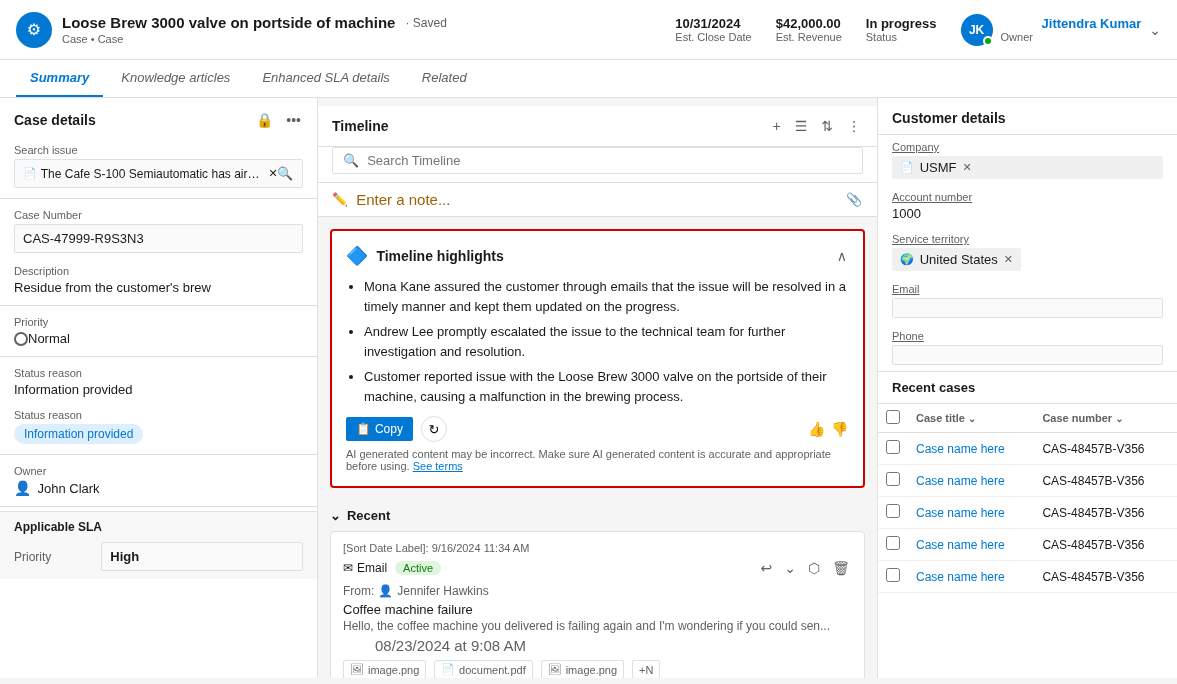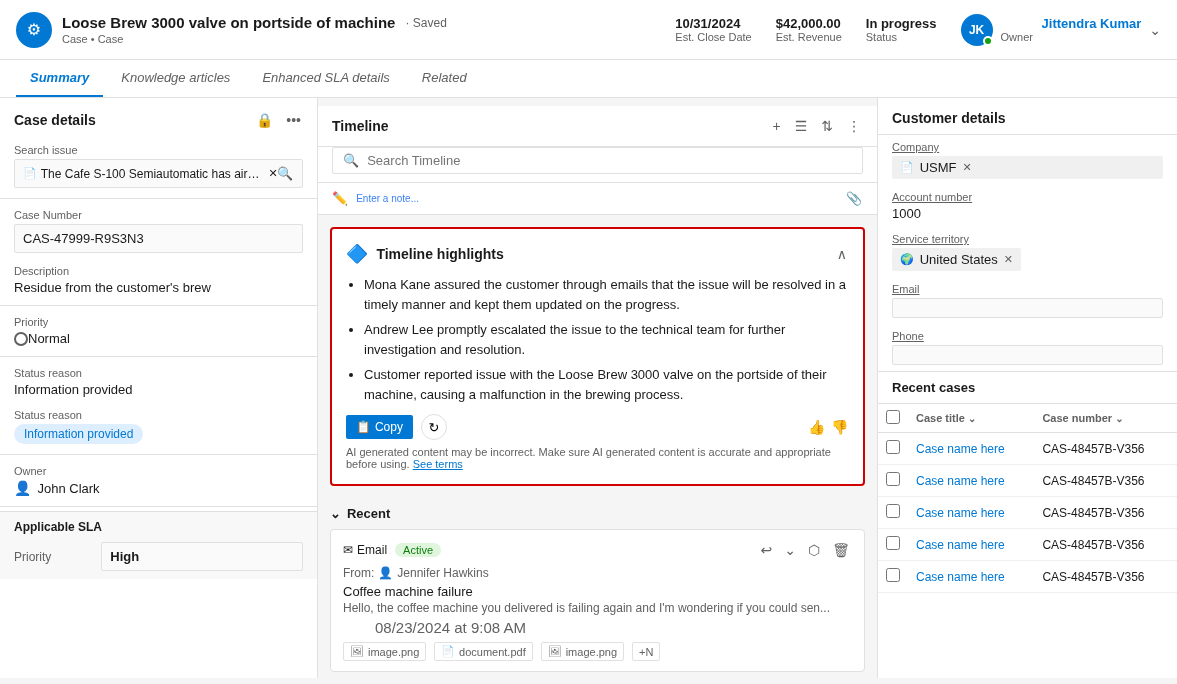--- a/index.html
+++ b/index.html
@@ -158,21 +158,21 @@
     .search-input { border: none; outline: none; font-size: 13px; width: 100%; background: transparent; }
     .note-area {
       background: white;
       padding: 8px 14px;
       border-bottom: 1px solid #e0e0e0;
       display: flex;
       align-items: center;
       justify-content: space-between;
       color: #a0a0a0;
     }
-    .note-placeholder { font-size: 10px; color: #3b82f6; }
+    .note-placeholder { font-size: 15px; color: #a16207; }
 
     
     .highlights-box {
       margin: 12px;
       background: white;
       border: 2px solid #d00000;
       border-radius: 4px;
       padding: 14px;
     }
     .highlights-header {
@@ -447,20 +447,21 @@
         <span class="see-terms">See terms</span>
       </div>
     </div>
 
     <div class="recent-section">
       <div class="recent-header">
         <span>⌄</span>
         <span>Recent</span>
       </div>
       <div class="email-item">
+        <div class="email-meta">[Sort Date Label]: 9/16/2024  11:34 AM</div>
         <div class="email-type-row">
           <div class="email-badge">
             <span>✉</span>
             <span>Email</span>
           </div>
           <span class="active-badge">Active</span>
           <div class="email-actions">
             <button class="icon-btn">↩</button>
             <button class="icon-btn">⌄</button>
             <button class="icon-btn">⬡</button>

